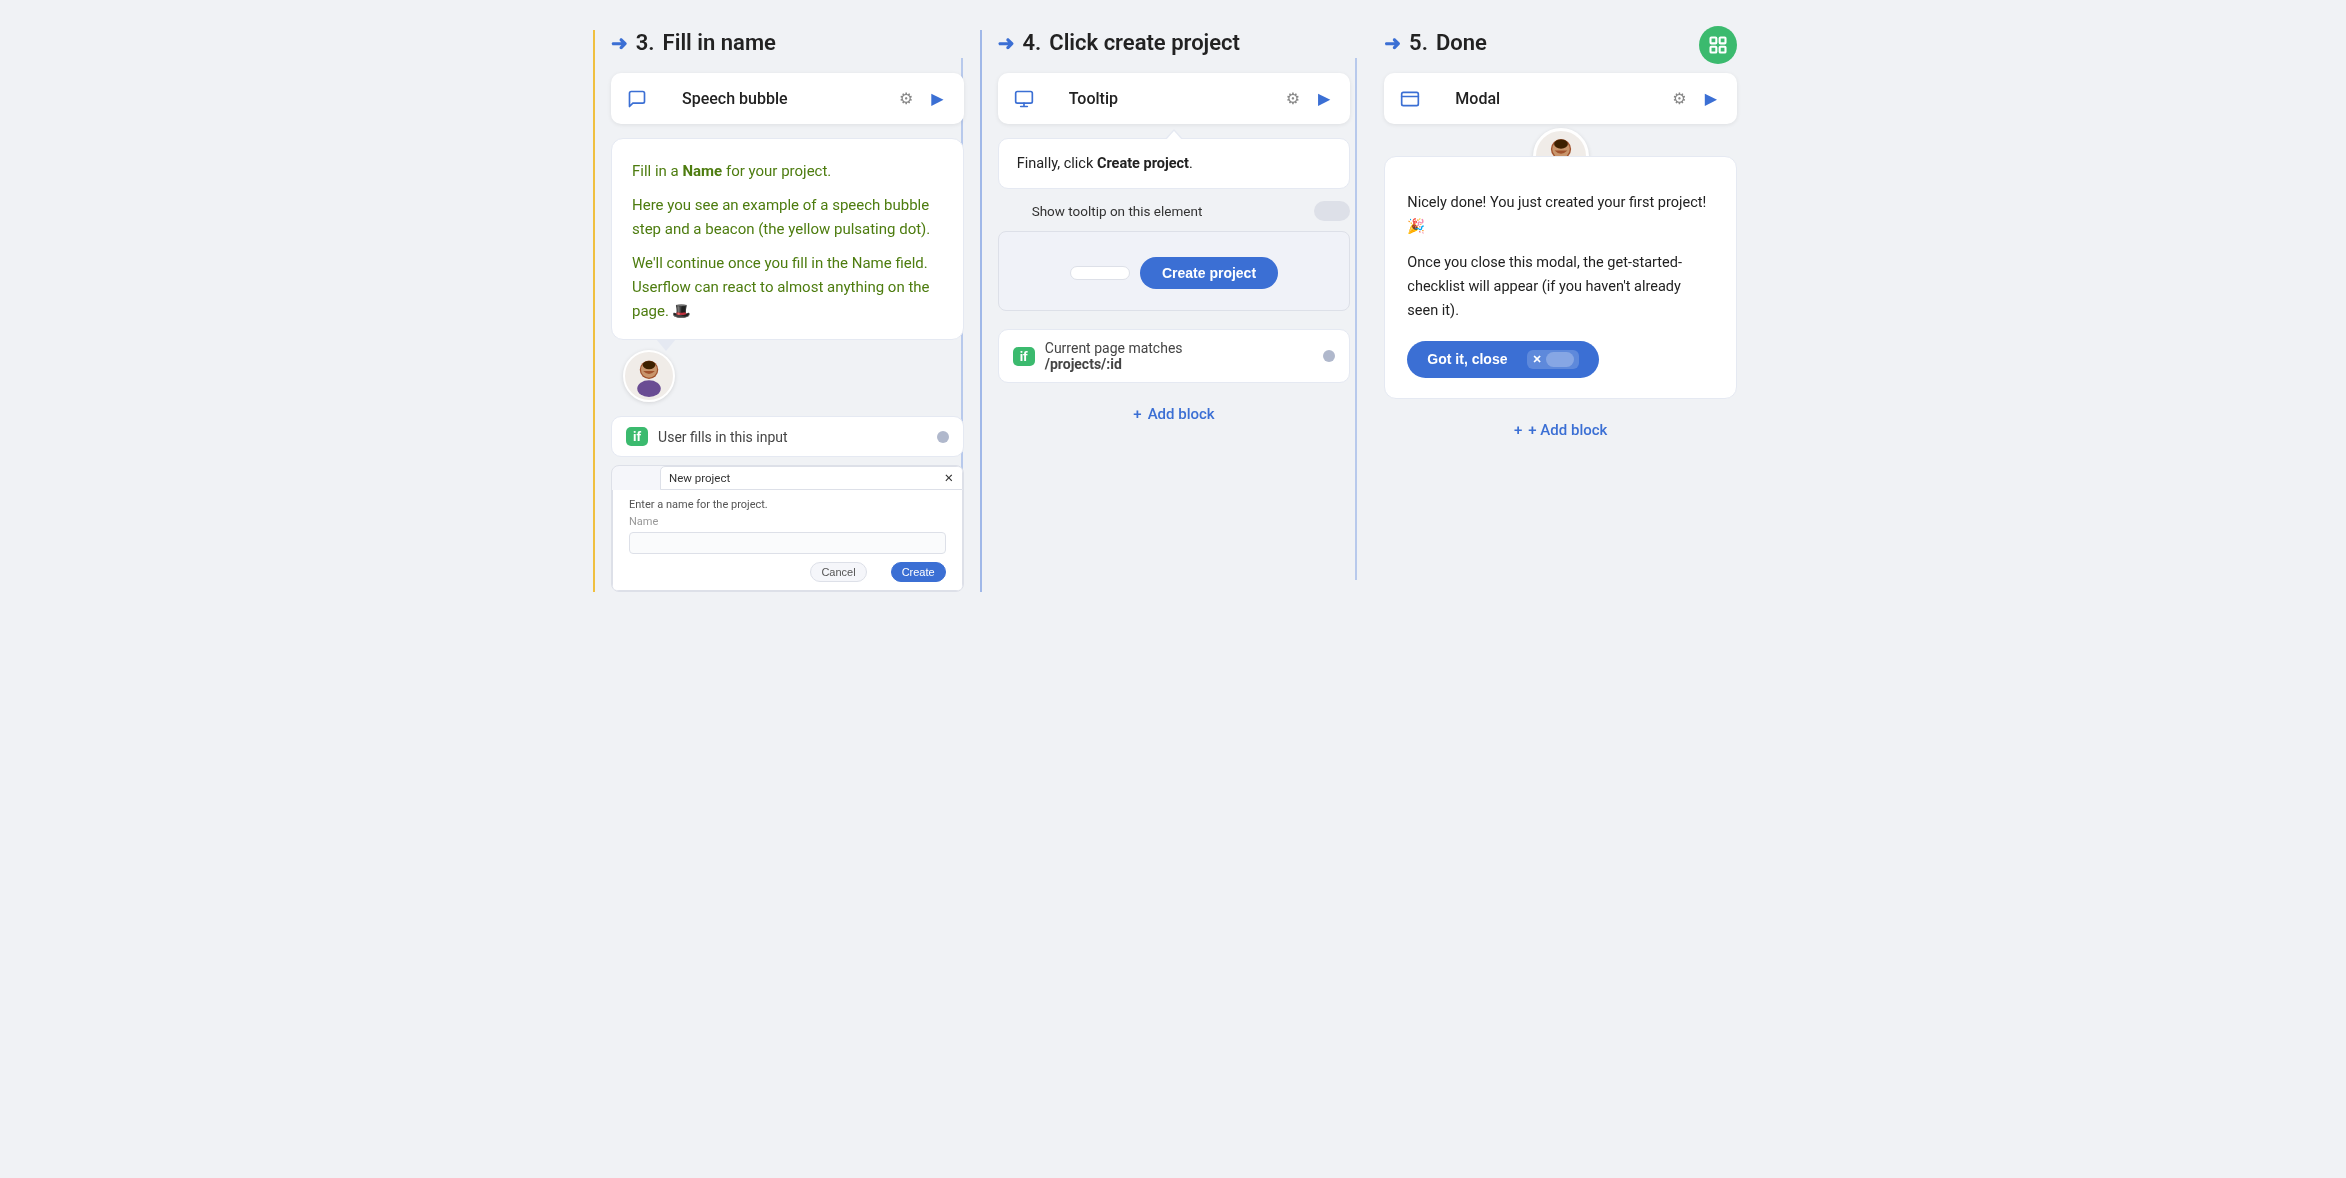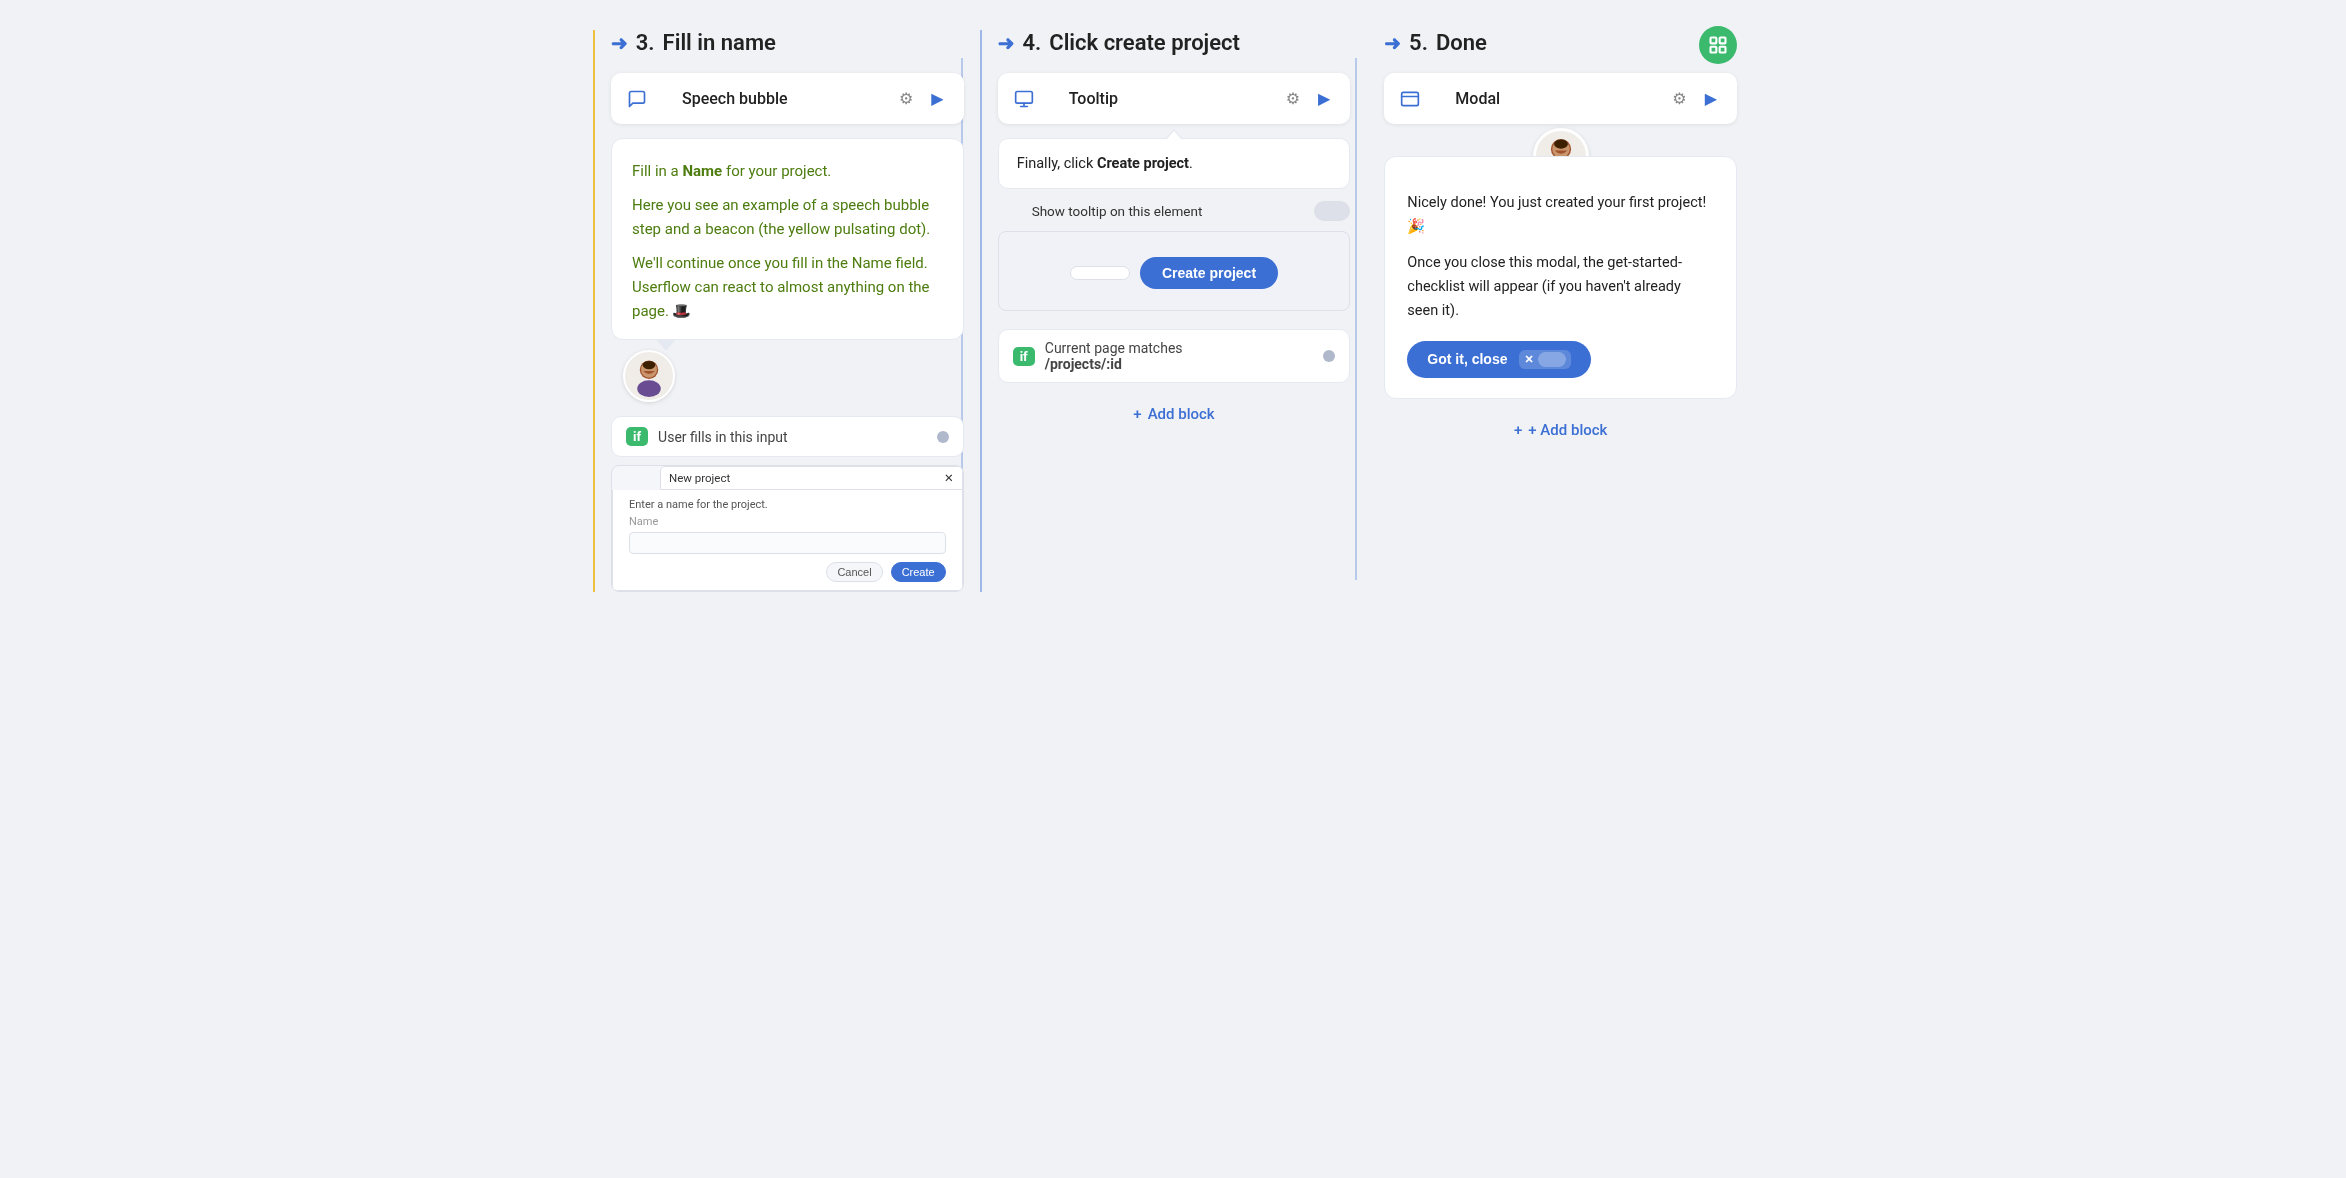--- a/index.html
+++ b/index.html
@@ -174,21 +174,21 @@
       width: 100%;
       border: 1px solid #dde0e8;
       border-radius: 4px;
       padding: 4px 6px;
       font-size: 11px;
       color: #aaa;
       margin-top: 4px;
       background: #fafbfc;
     }
     .mini-modal-actions {
-      display: flex; align-items: center; justify-content: flex-end; gap: 8px;
+      display: flex; align-items: center; justify-content: flex-end; gap: 24px;
       margin-top: 8px;
     }
     .mini-btn {
       font-size: 11px;
       padding: 3px 10px;
       border-radius: 12px;
       border: 1px solid #dde0e8;
       background: #f5f6fa;
       color: #555;
       cursor: pointer;
@@ -300,21 +300,21 @@
       display: flex; align-items: center; justify-content: center;
       overflow: hidden;
     }
     .modal-avatar svg { width: 46px; height: 46px; }
     .modal-body { font-size: 14.5px; line-height: 1.65; color: #222; }
     .modal-body p { margin-bottom: 12px; }
     .modal-body p:last-child { margin-bottom: 0; }
     .got-it-btn {
       display: flex;
       align-items: center;
-      gap: 12px;
+      gap: 20px;
       background: #3b6fd4;
       color: #fff;
       border: none;
       border-radius: 20px;
       padding: 9px 20px;
       font-size: 14px;
       font-weight: 600;
       cursor: pointer;
       margin-top: 18px;
     }

